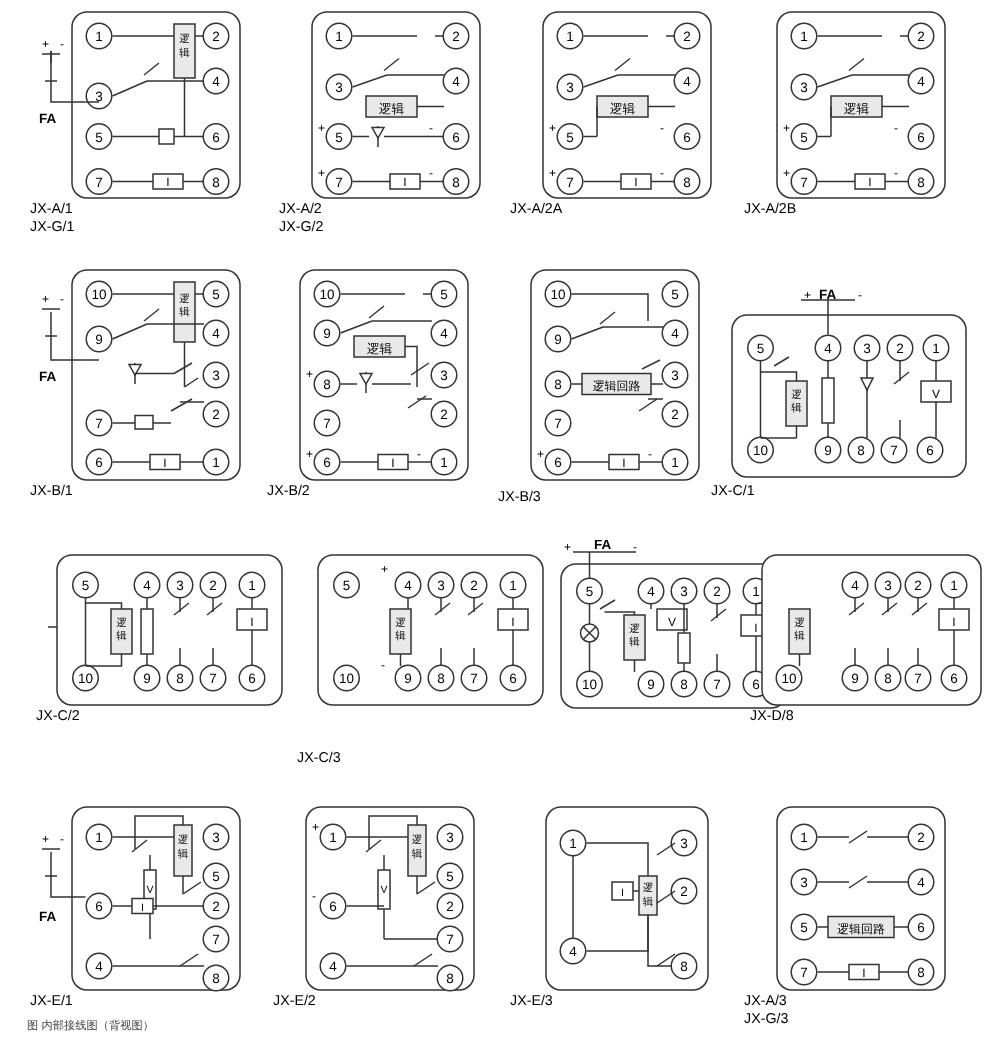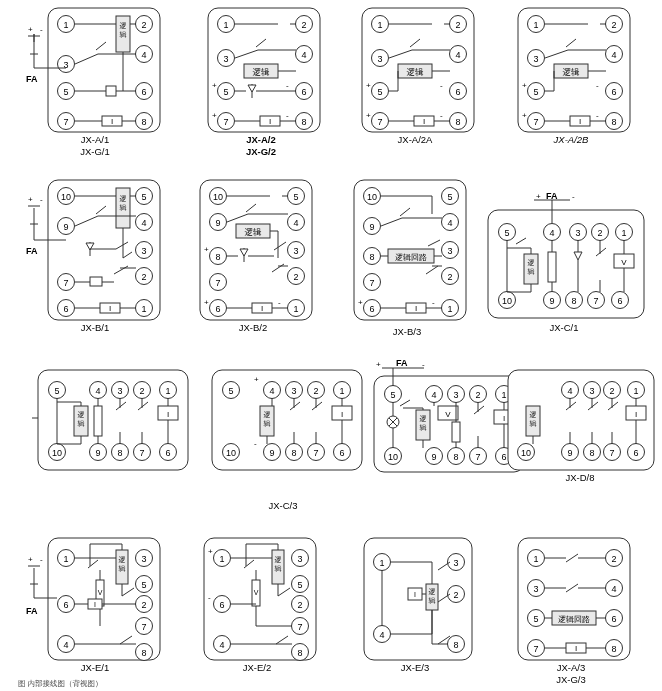--- a/index.html
+++ b/index.html
@@ -13,21 +13,20 @@
   }
   .grid{
     position:absolute;left:0;top:0;width:662px;height:691px;
   }
   .cell{
     position:absolute;
   }
   .cap{
     position:absolute;
     width:100%;
-    text-align:center;
     font-size:9.5px;
     line-height:12px;
     color:#000;
     white-space:pre-line;
   }
   svg{display:block;}
   .lbl{font-size:9px;}
   .note{
     position:absolute;
     left:18px;bottom:2px;
@@ -127,21 +126,21 @@
       <path d="M70 85 H110" stroke="#333" fill="none"></path>
       <path d="M49 115 H74" stroke="#333" fill="none"></path>
       <rect x="74" y="110" width="20" height="10" fill="#fff" stroke="#333"></rect>
       <text x="84" y="118" font-size="8" text-anchor="middle">I</text>
       <path d="M94 115 H110" stroke="#333" fill="none"></path>
       <text x="26" y="82" font-size="8">+</text>
       <text x="26" y="112" font-size="8">+</text>
       <text x="100" y="82" font-size="8">-</text>
       <text x="100" y="112" font-size="8">-</text>
     </svg>
-    <div class="cap" style="top:128px;font-weight:bold;">JX-A/2
+    <div class="cap" style="top:128px;">JX-A/2
 JX-G/2</div>
   </div>
 
   <div class="cell" style="left:340px;top:6px;width:150px;height:160px;">
     <svg width="150" height="160">
       <rect x="22" y="2" width="112" height="124" rx="10" fill="#fff" stroke="#333"></rect>
       <circle cx="40" cy="18" r="8.5" fill="#fff" stroke="#333"></circle>
         <text class="lbl" x="40" y="21.5" text-anchor="middle">1</text>
       <circle cx="40" cy="52" r="8.5" fill="#fff" stroke="#333"></circle>
         <text class="lbl" x="40" y="55.5" text-anchor="middle">3</text>
@@ -210,21 +209,21 @@
       <path d="M58 85 V65" stroke="#333" fill="none"></path>
       <path d="M49 115 H74" stroke="#333" fill="none"></path>
       <rect x="74" y="110" width="20" height="10" fill="#fff" stroke="#333"></rect>
       <text x="84" y="118" font-size="8" text-anchor="middle">I</text>
       <path d="M94 115 H110" stroke="#333" fill="none"></path>
       <text x="26" y="82" font-size="8">+</text>
       <text x="26" y="112" font-size="8">+</text>
       <text x="100" y="82" font-size="8">-</text>
       <text x="100" y="112" font-size="8">-</text>
     </svg>
-    <div class="cap" style="top:128px;font-style:italic;">JX-A/2B</div>
+    <div class="cap" style="top:128px;">JX-A/2B</div>
   </div>
 
   <div class="cell" style="left:20px;top:178px;width:150px;height:175px;">
     <svg width="150" height="175">
       <rect x="28" y="2" width="112" height="140" rx="10" fill="#fff" stroke="#333"></rect>
       <circle cx="46" cy="18" r="8.5" fill="#fff" stroke="#333"></circle>
         <text class="lbl" x="46" y="21.5" text-anchor="middle">10</text>
       <circle cx="46" cy="48" r="8.5" fill="#fff" stroke="#333"></circle>
         <text class="lbl" x="46" y="51.5" text-anchor="middle">9</text>
       <circle cx="46" cy="104" r="8.5" fill="#fff" stroke="#333"></circle>
@@ -461,20 +460,21 @@
       <path d="M96 64 V76" stroke="#333" fill="none"></path>
       <path d="M118 30 V40" stroke="#333" fill="none"></path>
       <path d="M114 42 L124 34" stroke="#333" fill="none"></path>
       <path d="M118 64 V76" stroke="#333" fill="none"></path>
       <rect x="134" y="38" width="20" height="14" fill="#fff" stroke="#333"></rect>
       <text x="144" y="49" font-size="8" text-anchor="middle">I</text>
       <path d="M144 30 V38" stroke="#333" fill="none"></path>
       <path d="M144 52 V76" stroke="#333" fill="none"></path>
       <path d="M14 50 h-6" stroke="#333" fill="none"></path>
     </svg>
+    <div class="cap" style="top:104px;">JX-C/2</div>
   </div>
 
   <div class="cell" style="left:198px;top:368px;width:170px;height:140px;">
     <svg width="170" height="140">
       <rect x="14" y="2" width="150" height="100" rx="10" fill="#fff" stroke="#333"></rect>
       <circle cx="33" cy="22" r="8.5" fill="#fff" stroke="#333"></circle>
         <text class="lbl" x="33" y="25.5" text-anchor="middle">5</text>
       <circle cx="74" cy="22" r="8.5" fill="#fff" stroke="#333"></circle>
         <text class="lbl" x="74" y="25.5" text-anchor="middle">4</text>
       <circle cx="96" cy="22" r="8.5" fill="#fff" stroke="#333"></circle>

